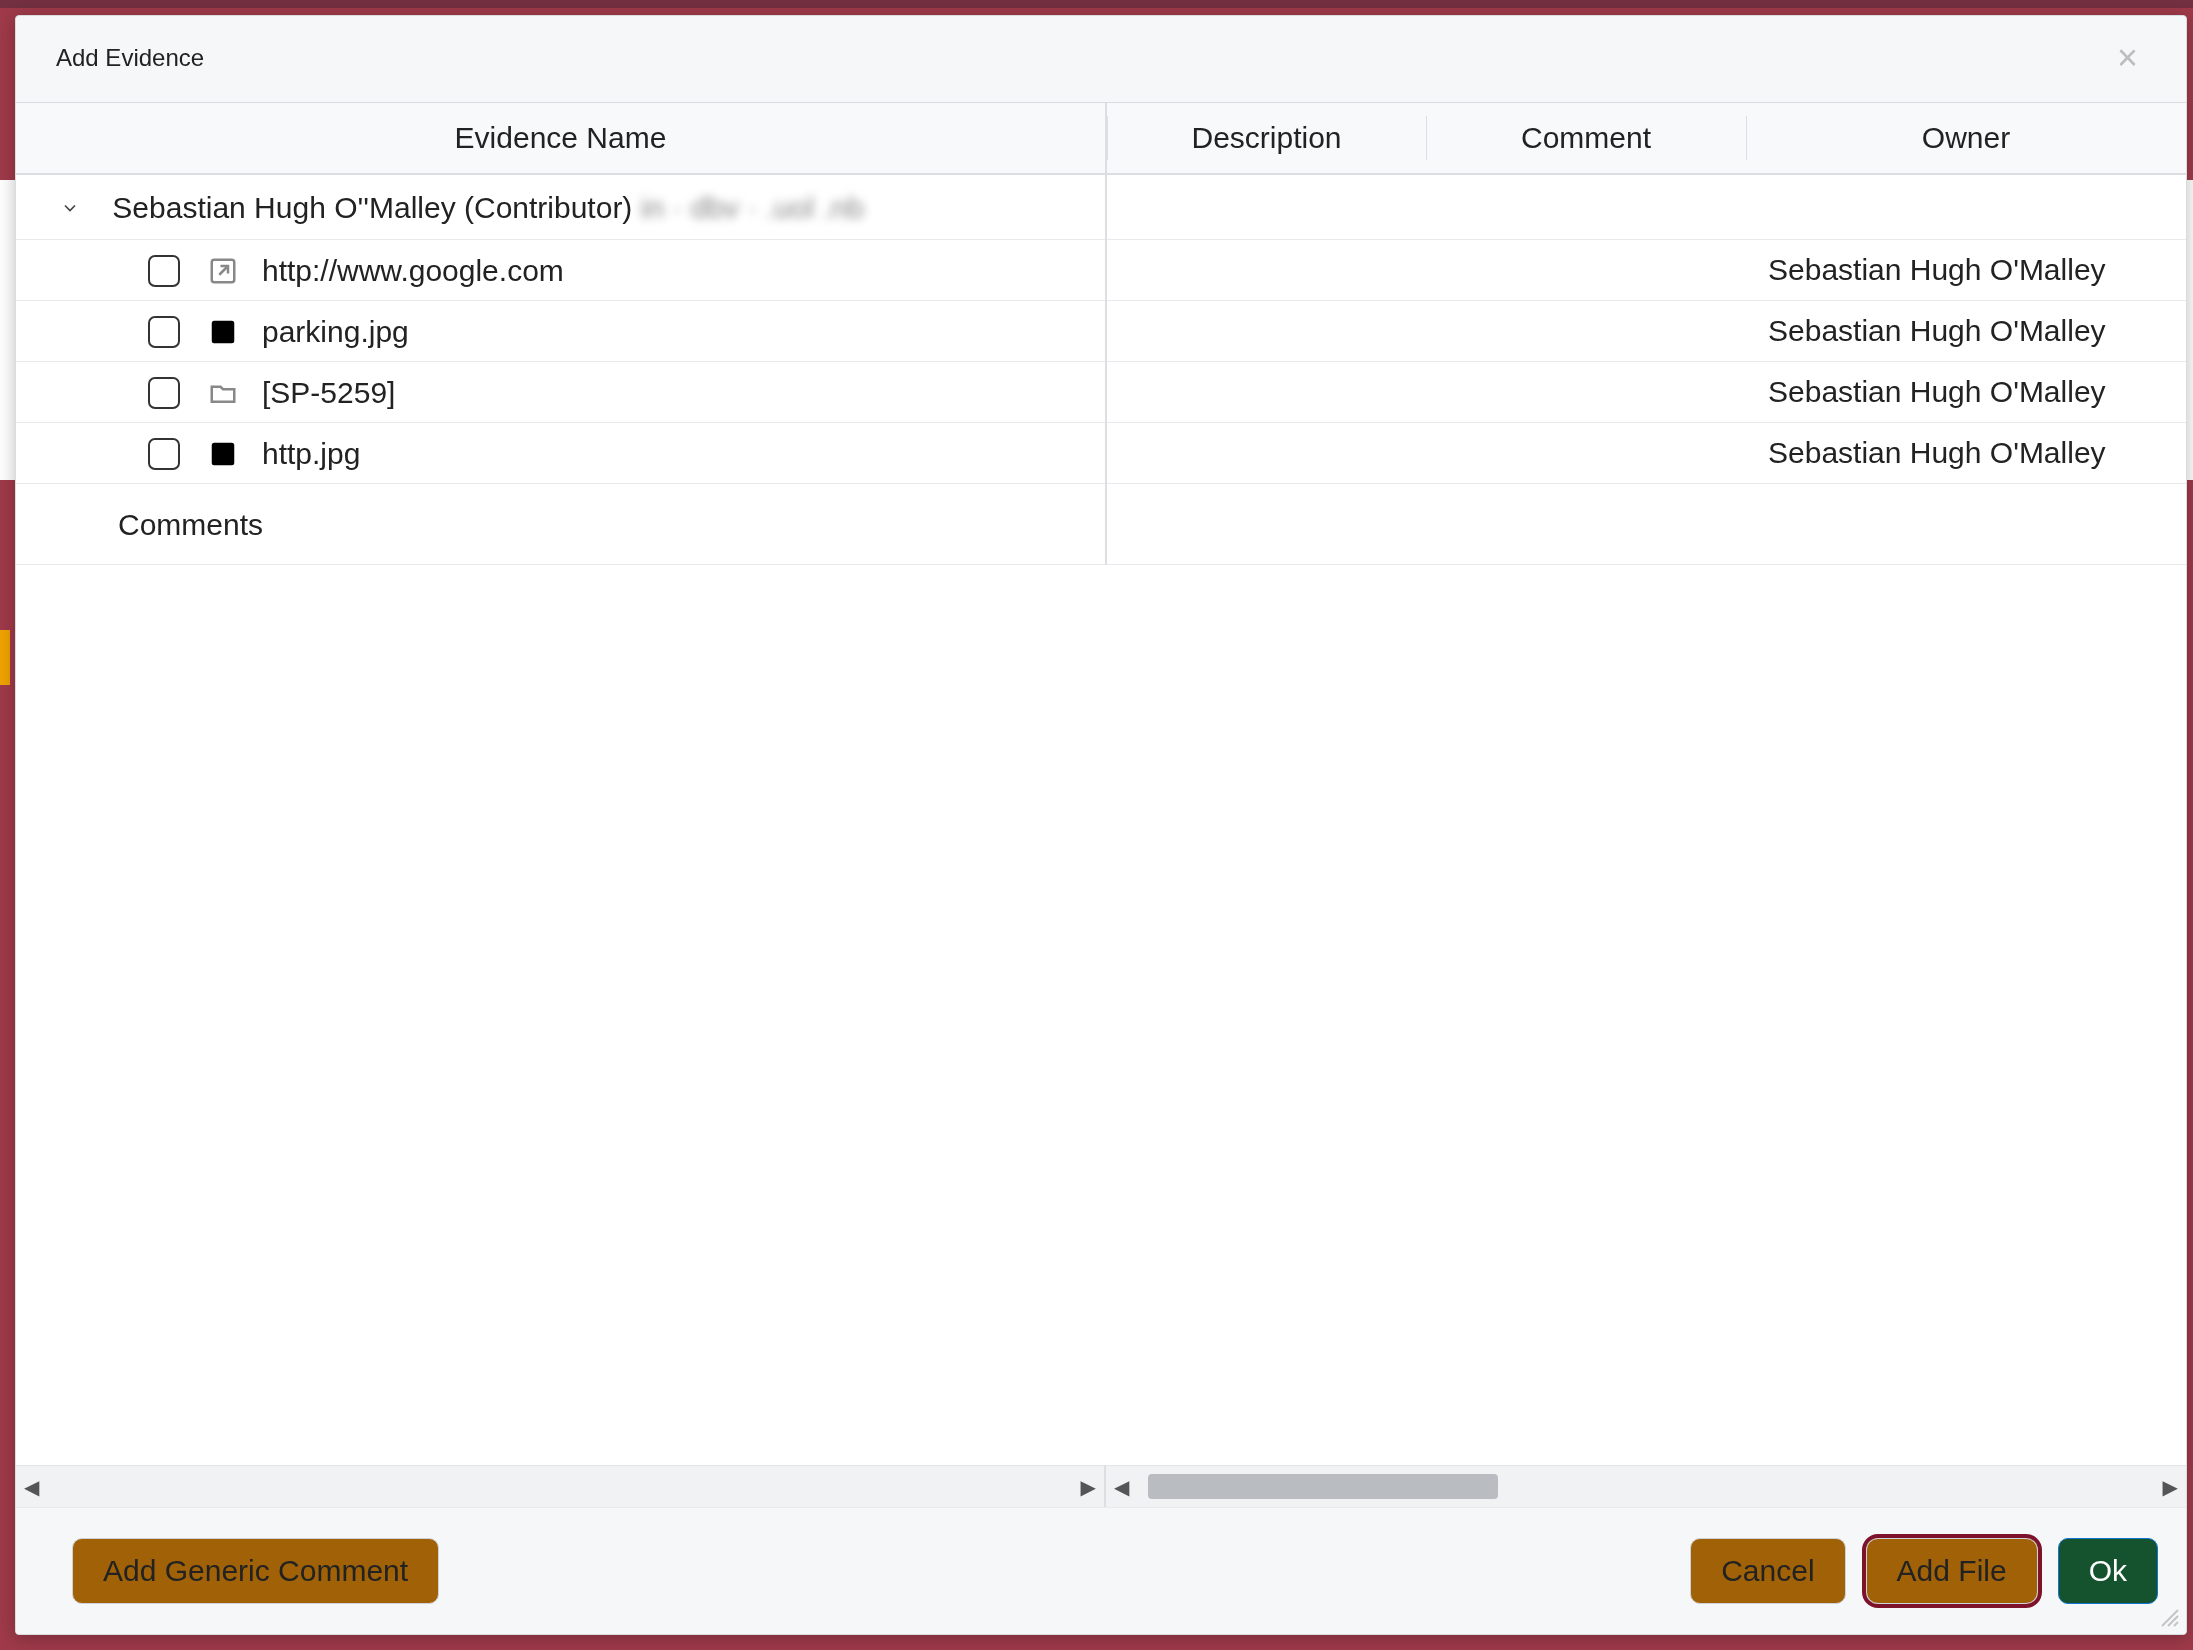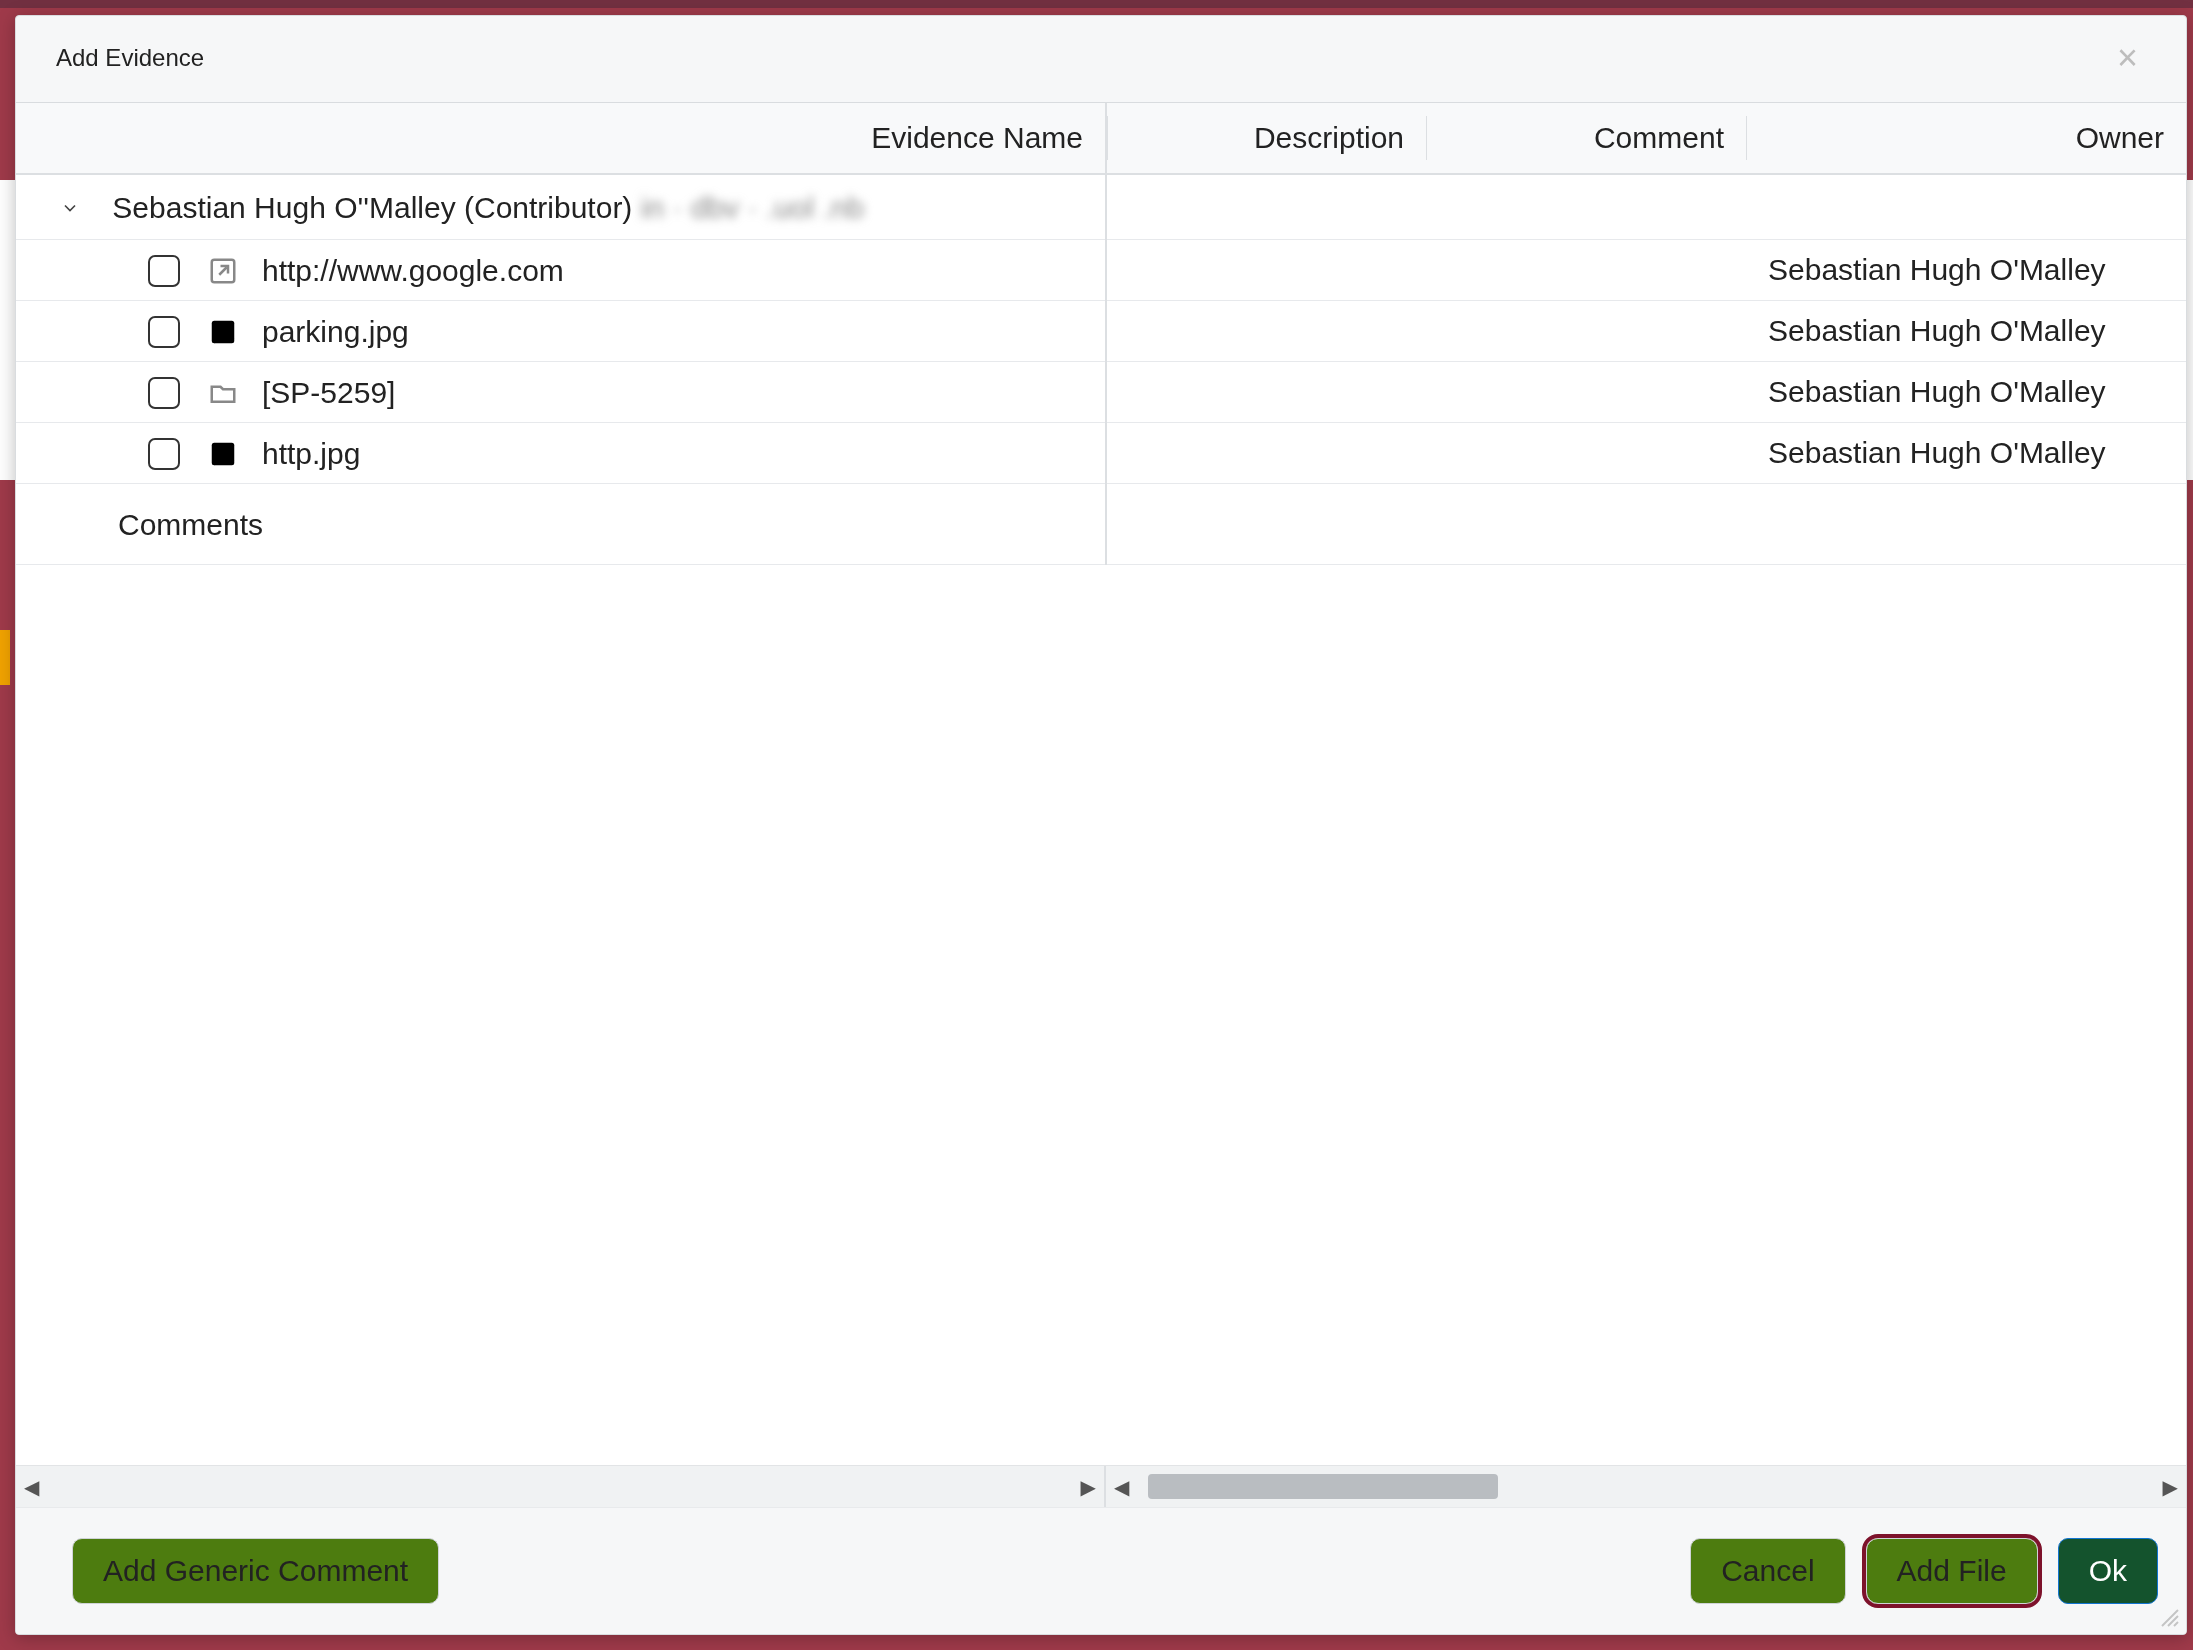--- a/index.html
+++ b/index.html
@@ -66,21 +66,21 @@
     border-collapse: collapse;
     table-layout: fixed;
   }
   
   .col-name   { width: 1090px; }
   .col-desc   { width: 320px; }
   .col-comm   { width: 320px; }
   .col-owner  {  }
 
   .grid th {
-    text-align: right;
+    text-align: center;
     font-weight: 400;
     font-size: 30px;
     color: #222;
     background: #f8f9fa;
     padding: 18px 22px;
     border-bottom: 2px solid #dcdfe2;
     position: relative;
   }
   .grid th:not(:first-child)::before {
     content:"";
@@ -180,21 +180,21 @@
     gap: 20px;
     background:#f6f7f8;
     border-top:1px solid #e8eaec;
     position: relative;
   }
   .btn {
     font-size: 30px;
     padding: 15px 30px;
     border-radius: 10px;
     border: 1px solid #cfd3d7;
-    background: #4d7c0f;
+    background: #a16207;
     color:#222;
     cursor:pointer;
   }
   .btn-primary {
     background:#14532d;
     border-color:#1275d1;
     color:#fff;
   }
   .btn-highlight {
     outline: 4px solid #7d122b;

